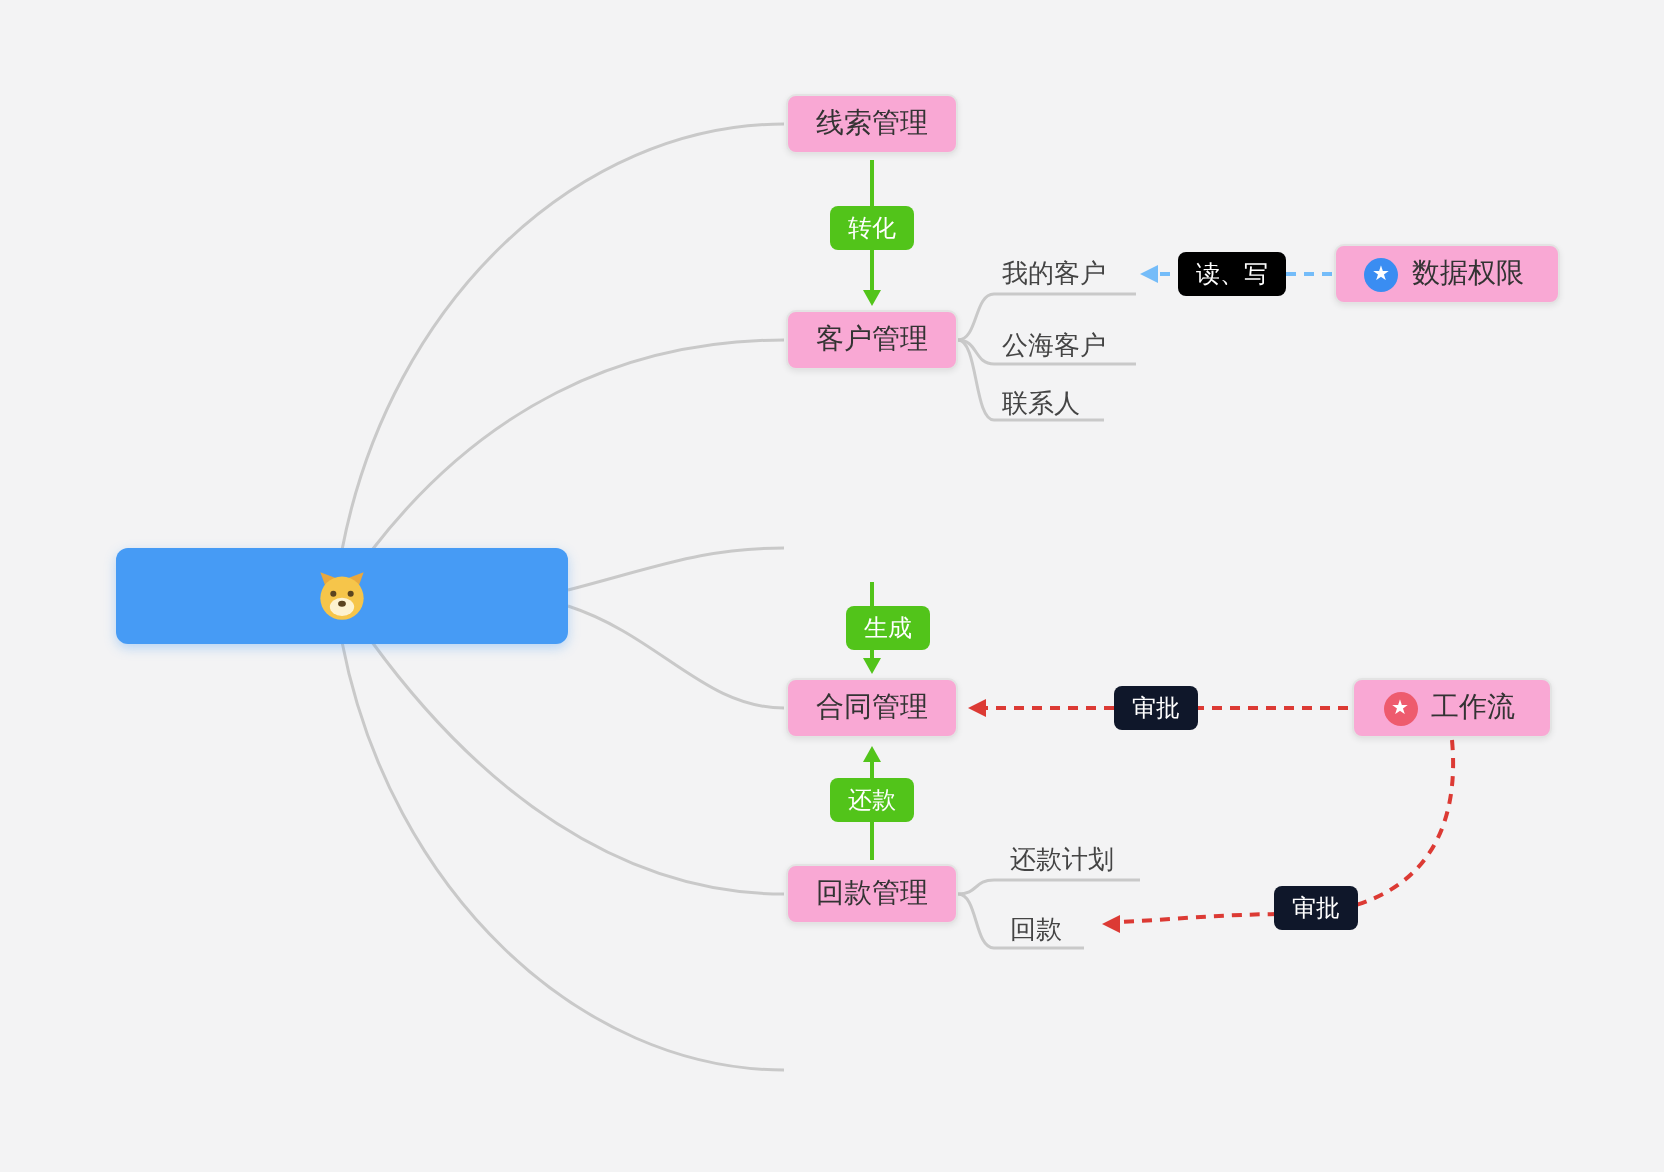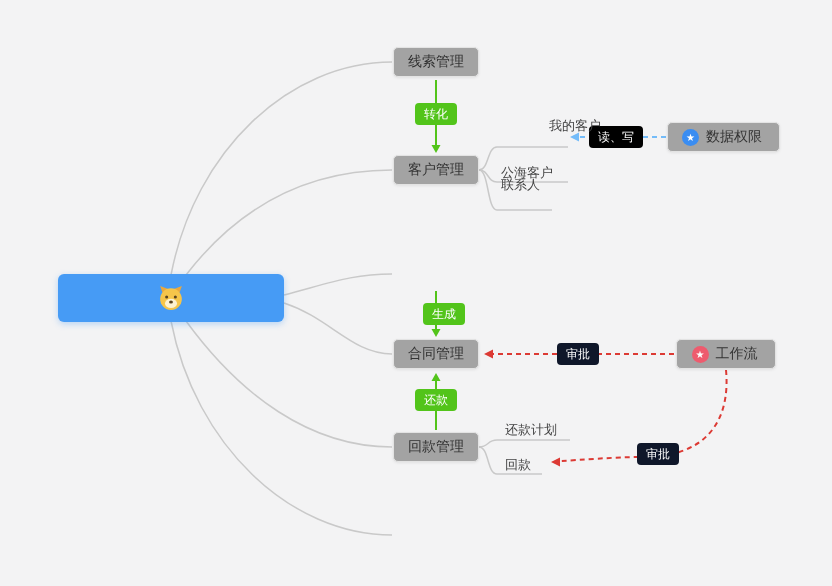--- a/index.html
+++ b/index.html
@@ -20,21 +20,21 @@
     display:flex;align-items:center;justify-content:center;gap:9px;
     color:#fff;font-size:20px;font-weight:500;
     box-shadow:0 2px 6px rgba(70,155,245,.35);
     cursor:pointer;box-sizing:border-box;
   }
   .dog{display:inline-flex;align-items:center;}
 
   
   .node{
     position:absolute;height:30px;
-    background:#a3a3a3;border:1px solid #e3e3e3;border-radius:5px;
+    background:#f9a8d4;border:1px solid #e3e3e3;border-radius:5px;
     display:flex;align-items:center;justify-content:center;
     font-size:14px;color:#333;
     box-shadow:0 1px 3px rgba(0,0,0,.08);
     box-sizing:border-box;cursor:pointer;white-space:nowrap;
   }
   .node-std{left:393px;width:86px;}
   #n-clue{top:47px;}
   #n-customer{top:155px;}
   #n-opportunity{top:259px;}
   #n-contract{top:339px;text-align:center;}
@@ -67,23 +67,23 @@
   #b-repay{left:436px;top:400px;}
   #b-readwrite{left:616px;top:137px;}
   #b-approve-contract{left:578px;top:354px;}
   #b-approve-receivable{left:658px;top:454px;}
 
   
   .child{
     position:absolute;font-size:13px;color:#444;
     white-space:nowrap;cursor:pointer;
   }
-  #c-my{left:501px;top:117px;margin-left:48px;}
+  #c-my{left:501px;top:128px;}
   #c-pool{left:501px;top:164px;}
-  #c-contact{left:501px;top:176px;}
+  #c-contact{left:501px;top:193px;}
   #c-plan{left:505px;top:421px;}
   #c-payment{left:505px;top:456px;}
 </style>
 </head>
 <body>
 
 <div id="canvas">
 
   <svg id="edge-layer" width="832" height="586" viewBox="0 0 832 586">
 

